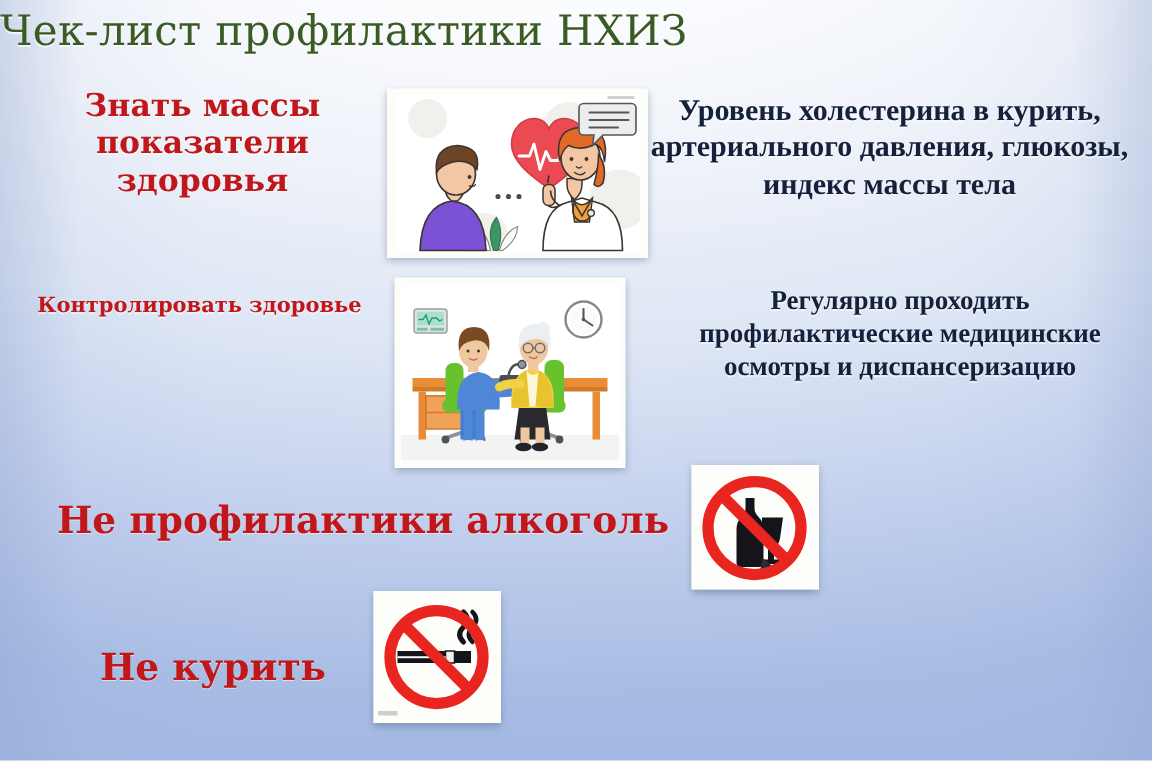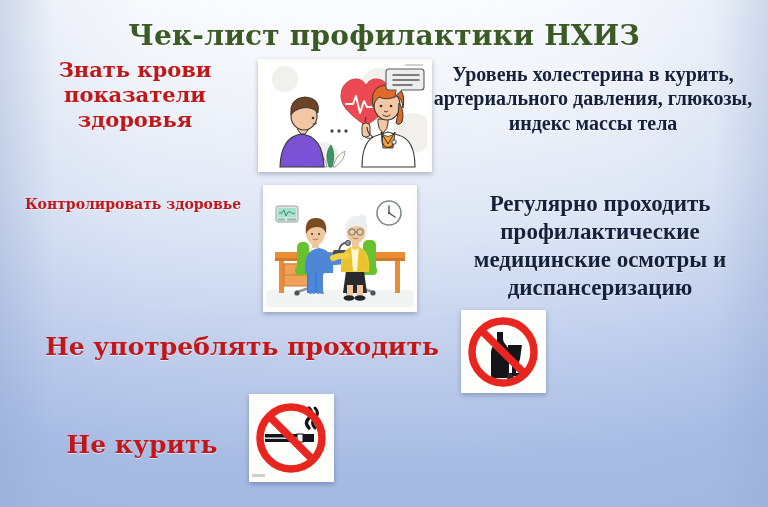--- a/index.html
+++ b/index.html
@@ -16,24 +16,23 @@
   }
   #vignette{
     position:absolute;inset:0;pointer-events:none;
     background:
       linear-gradient(to right, rgba(140,160,205,.34) 0%, rgba(140,160,205,.05) 7%, rgba(255,255,255,0) 18%, rgba(255,255,255,0) 82%, rgba(140,160,205,.05) 93%, rgba(140,160,205,.32) 100%),
       linear-gradient(to bottom, rgba(255,255,255,0) 60%, rgba(150,170,212,.12) 88%, rgba(145,165,210,.22) 100%);
   }
 
   
   .title{
-    position:absolute;left:0;right:0;top:19px;
-    text-align:center;
+    position:absolute;left:0;right:0;top:4px;
     font-family:"DejaVu Serif", serif;
-    font-weight:bold;
+    font-weight:normal;
     font-size:28px;
     letter-spacing:.2px;
     color:#3a5b24;
     text-shadow:0 1px 0 rgba(255,255,255,.7);
     white-space:nowrap;
   }
 
   
   .red-label{
     position:absolute;
@@ -53,21 +52,21 @@
   .dark-text{
     position:absolute;
     font-family:"Liberation Serif", serif;
     font-weight:bold;
     color:#15203a;
     text-align:center;
     line-height:1.22;
     text-shadow:0 1px 0 rgba(255,255,255,.5);
   }
   #text-indicators{ left:424px; top:62px; width:338px; font-size:20px; }
-  #text-checkups{ left:440px; top:190px; width:320px; font-size:23px; }
+  #text-checkups{ left:440px; top:190px; width:320px; font-size:18px; }
 
   
   .photo{
     position:absolute;background:#fdfdfa;
     box-shadow:0 2px 5px rgba(40,55,90,.34);
     overflow:hidden;
   }
   #photo-consult{ left:258px; top:59px; width:164px; height:105px; padding:4px 5px; }
   #photo-checkup{ left:263px; top:185px; width:146px; height:117px; padding:5px 4px; }
   .photo-inner{position:relative;width:100%;height:100%;overflow:hidden;background:#fff;}
@@ -83,21 +82,21 @@
 </style>
 </head>
 <body>
 
 <div id="slide">
 
   <div id="vignette"></div>
 
   <div class="title">Чек-лист профилактики НХИЗ</div>
 
-  <div class="red-label" id="label-know">Знать крови показатели здоровья</div>
+  <div class="red-label" id="label-know">Знать массы показатели здоровья</div>
 
   <div class="photo" id="photo-consult">
     <div class="photo-inner">
       <svg viewBox="0 0 164 105" preserveAspectRatio="xMidYMid slice">
         <rect x="0" y="0" width="164" height="105" fill="#ffffff"></rect>
 
         <circle cx="22" cy="16" r="13" fill="#f1f0ec"></circle>
         <circle cx="116" cy="22" r="17" fill="#f1f0ec"></circle>
         <circle cx="150" cy="70" r="20" fill="#f1f0ec"></circle>
         <circle cx="60" cy="95" r="16" fill="#f1f0ec"></circle>
@@ -282,21 +281,21 @@
           <rect x="90" y="95" width="6" height="12" fill="#f0c8a0"></rect>
           <ellipse cx="82" cy="108" rx="5.5" ry="2.8" fill="#23232a"></ellipse>
           <ellipse cx="93" cy="108" rx="5.5" ry="2.8" fill="#23232a"></ellipse>
         </g>
       </svg>
     </div>
   </div>
 
   <div class="dark-text" id="text-checkups">Регулярно проходить профилактические медицинские осмотры и диспансеризацию</div>
 
-  <div class="red-label" id="label-alcohol">Не употреблять проходить</div>
+  <div class="red-label" id="label-alcohol">Не профилактики алкоголь</div>
 
   <div class="sign-card" id="sign-alcohol">
     <svg viewBox="0 0 85 83">
       <rect x="0" y="0" width="85" height="83" fill="#fdfdfa"></rect>
 
       <g fill="#14141a">
         <path d="M36 22 h6 v7 q0 3 3 6 q3 3 3 8 v22 q0 3 -3 3 h-12 q-3 0 -3 -3 v-22 q0 -5 3 -8 q3 -3 3 -6 z"></path>
       </g>
 
       <g fill="#14141a">

